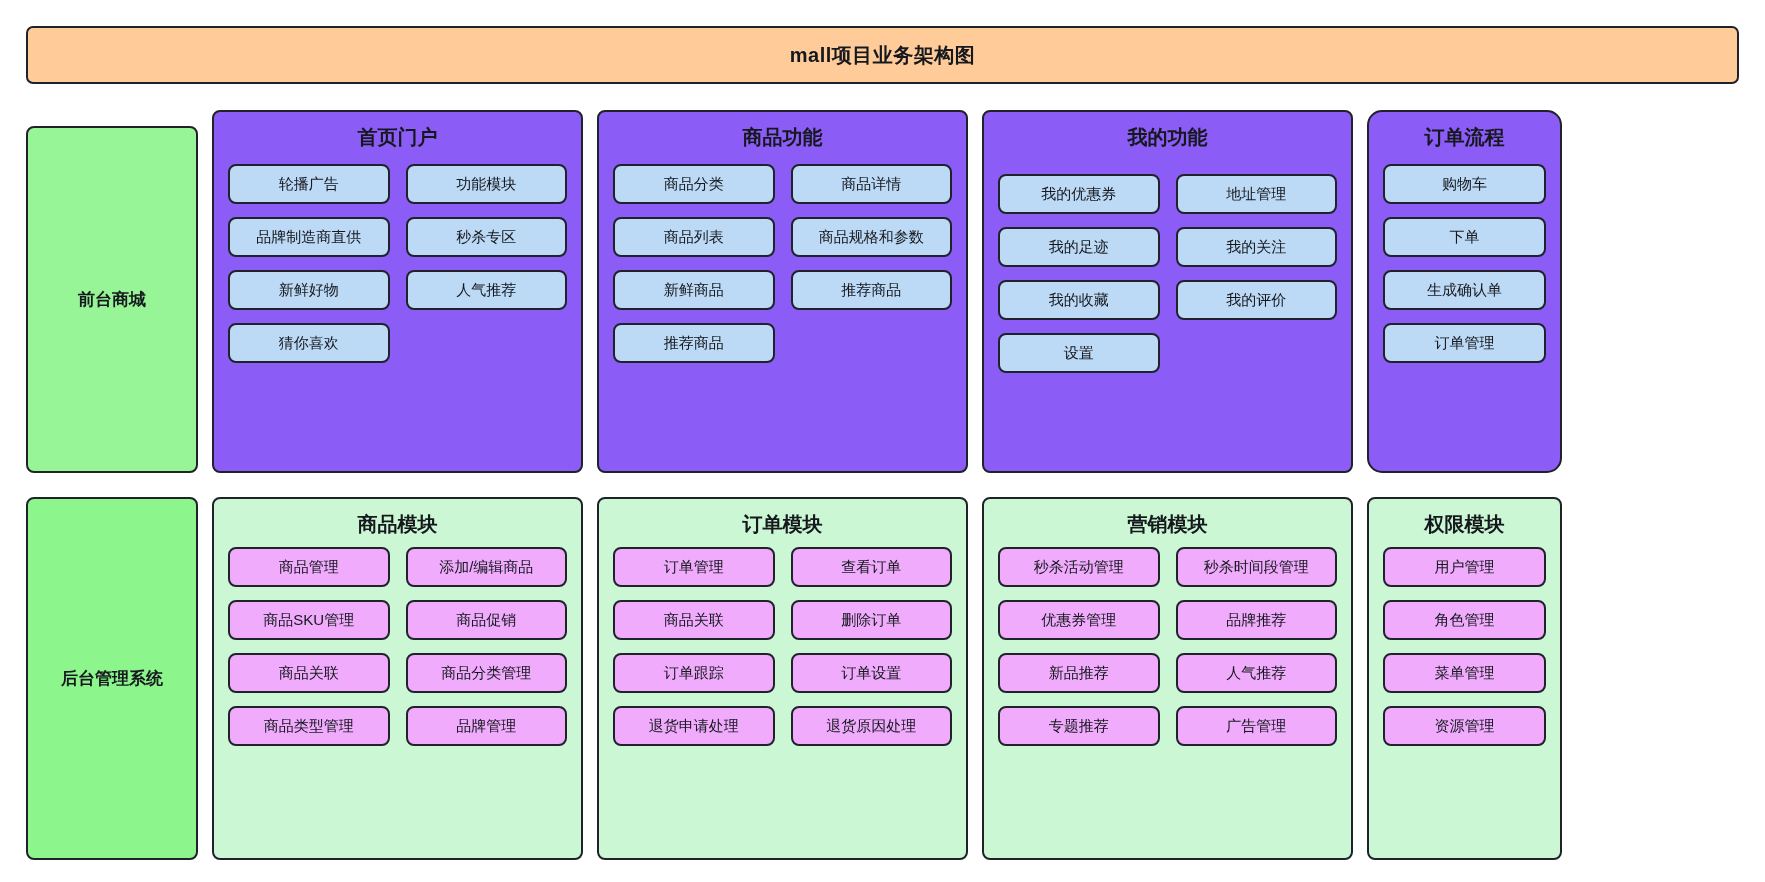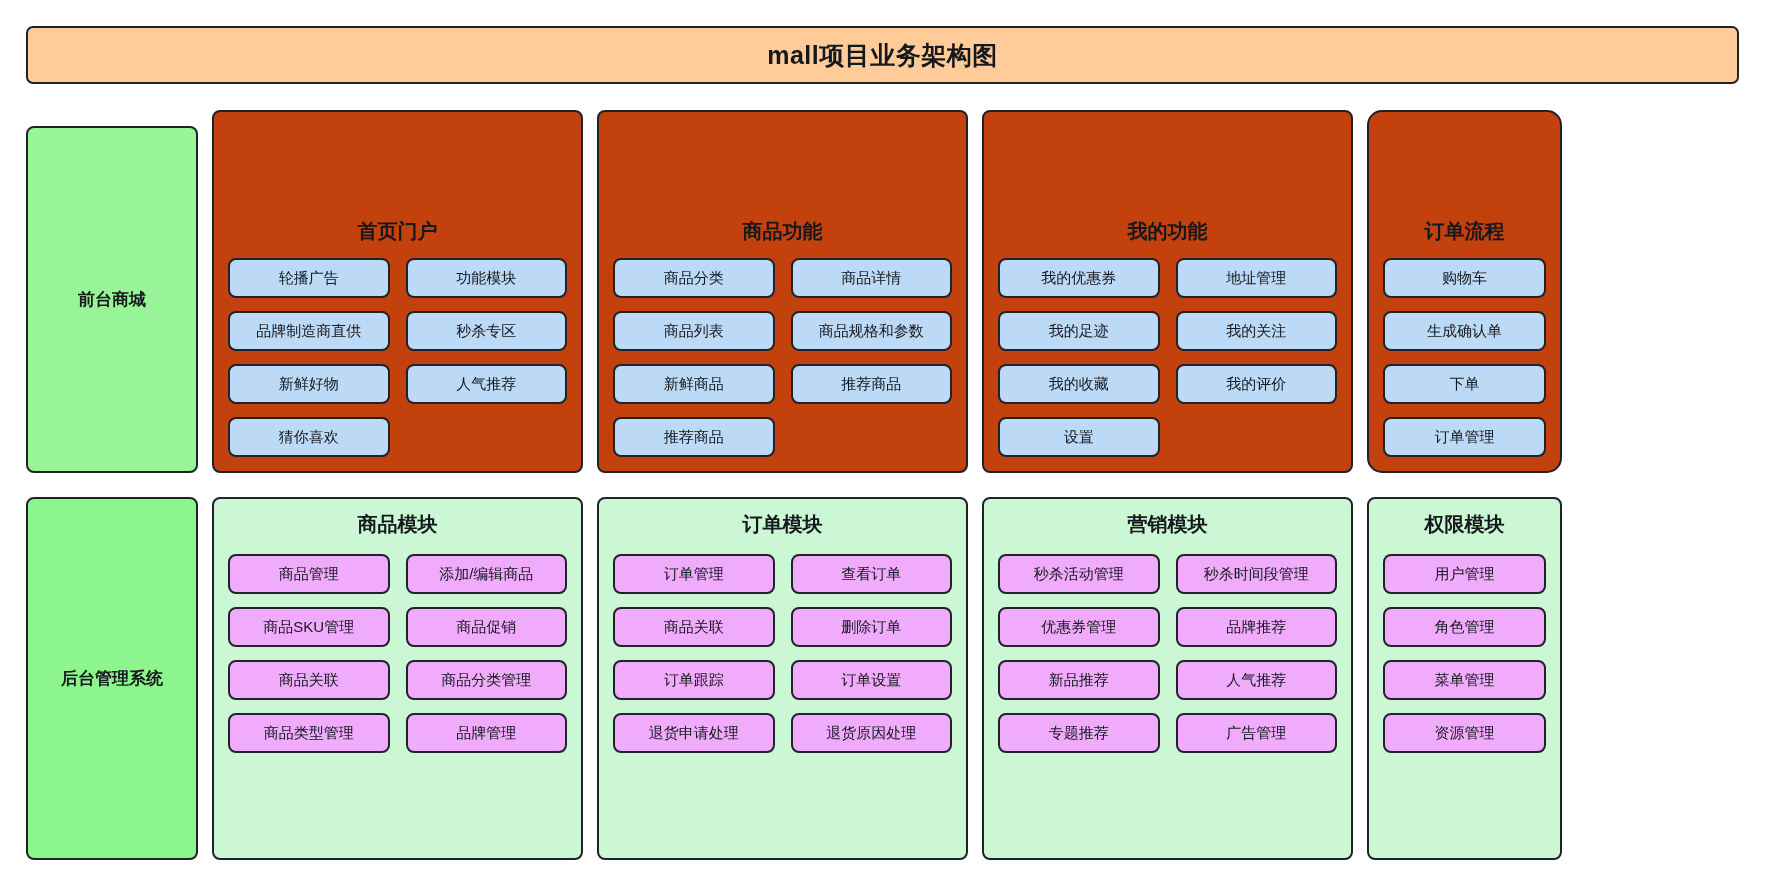--- a/index.html
+++ b/index.html
@@ -25,21 +25,21 @@
     background: #ffcc99;
     border: 2.5px solid #1f2229;
     border-radius: 7px;
     display: flex;
     align-items: center;
     justify-content: center;
     margin-bottom: 26px;
     flex: none;
   }
   .title-banner .title-text {
-    font-size: 25px;
+    font-size: 20px;
     font-weight: bold;
     color: #15181d;
     letter-spacing: 0.5px;
   }
 
   
   .row {
     display: flex;
     gap: 14px;
     flex: 1;
@@ -67,32 +67,32 @@
 
   
   .group {
     border: 2.5px solid #1f2229;
     border-radius: 8px;
     padding: 12px 14px 14px 14px;
     display: flex;
     flex-direction: column;
     min-width: 0;
   }
-  .group.front-group { background: #c2410c; justify-content: flex-end; }
+  .group.front-group { background: #8b5cf6; }
   .group.admin-group { background: #ccf7d4; }
 
   .group-title {
     text-align: center;
     font-size: 20px;
     font-weight: bold;
     color: #15181d;
     margin-bottom: 13px;
     flex: none;
   }
-  .group.admin-group .group-title { margin-bottom: 16px; }
+  .group.admin-group .group-title { margin-bottom: 9px; }
 
   .items {
     display: grid;
     grid-template-columns: 1fr 1fr;
     gap: 13px 16px;
     align-content: start;
   }
   .items.one-col { grid-template-columns: 1fr; }
 
   .item {
@@ -108,21 +108,21 @@
     padding: 12px 4px;
     white-space: nowrap;
     overflow: hidden;
   }
   .item.blue { background: #bcd9f5; }
   .item.green { background: #f0abfc; }
 
   
   .g-home    { flex: 0 0 371px; }
   .g-product { flex: 0 0 371px; }
-  .g-mine    { flex: 0 0 371px; }
+  .g-mine    { flex: 0 0 371px; gap: 10px; }
   .g-order   { flex: 0 0 195px; border-radius: 15px; }
 
   .g-prodmod { flex: 0 0 371px; }
   .g-ordmod  { flex: 0 0 371px; }
   .g-mktmod  { flex: 0 0 371px; }
   .g-authmod { flex: 0 0 195px; }
 </style>
 </head>
 <body>
 
@@ -174,22 +174,22 @@
         <div class="item blue">我的收藏</div>
         <div class="item blue">我的评价</div>
         <div class="item blue">设置</div>
       </div>
     </div>
 
     <div class="group front-group g-order">
       <div class="group-title">订单流程</div>
       <div class="items one-col">
         <div class="item blue">购物车</div>
+        <div class="item blue">下单</div>
         <div class="item blue">生成确认单</div>
-        <div class="item blue">下单</div>
         <div class="item blue">订单管理</div>
       </div>
     </div>
 
   </div>
 
   <div class="row row-bottom">
 
     <div class="side-label admin">
       <span class="side-text">后台管理系统</span>

